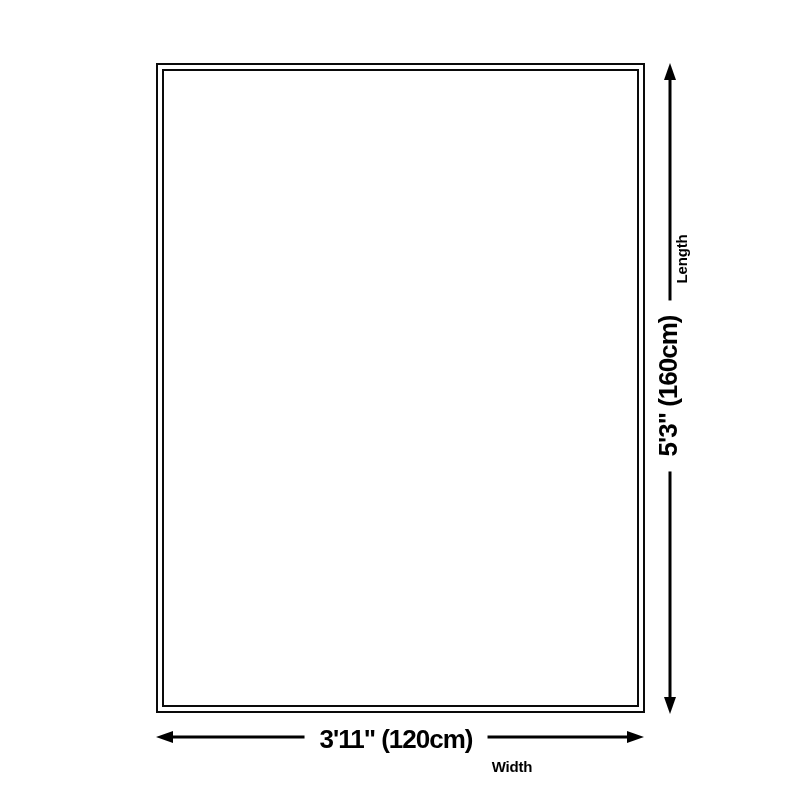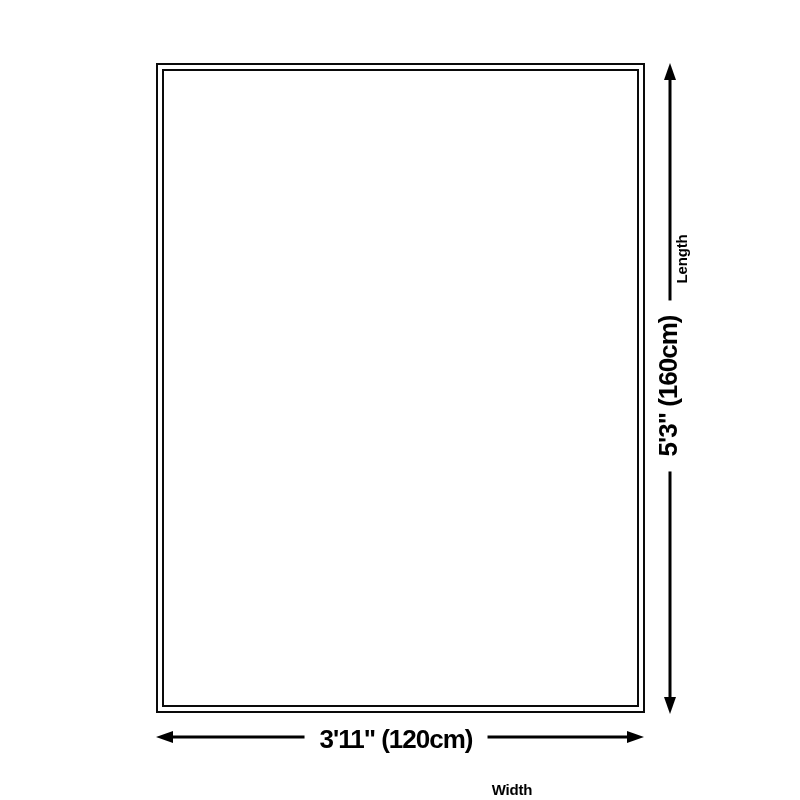--- a/index.html
+++ b/index.html
@@ -68,21 +68,21 @@
     line-height: 1.2;
     white-space: nowrap;
   }
   .dim-label-length {
     left: 682px;
     top: 259px;
     transform: translate(-50%, -50%) rotate(-90deg);
   }
   .dim-label-width {
     left: 512px;
-    top: 790px;
+    top: 767px;
     transform: translate(-50%, -50%);
   }
 </style>
 </head>
 <body>
 
 <div class="canvas">
 
   <div class="outline">
     <div class="outline-inner"></div>

